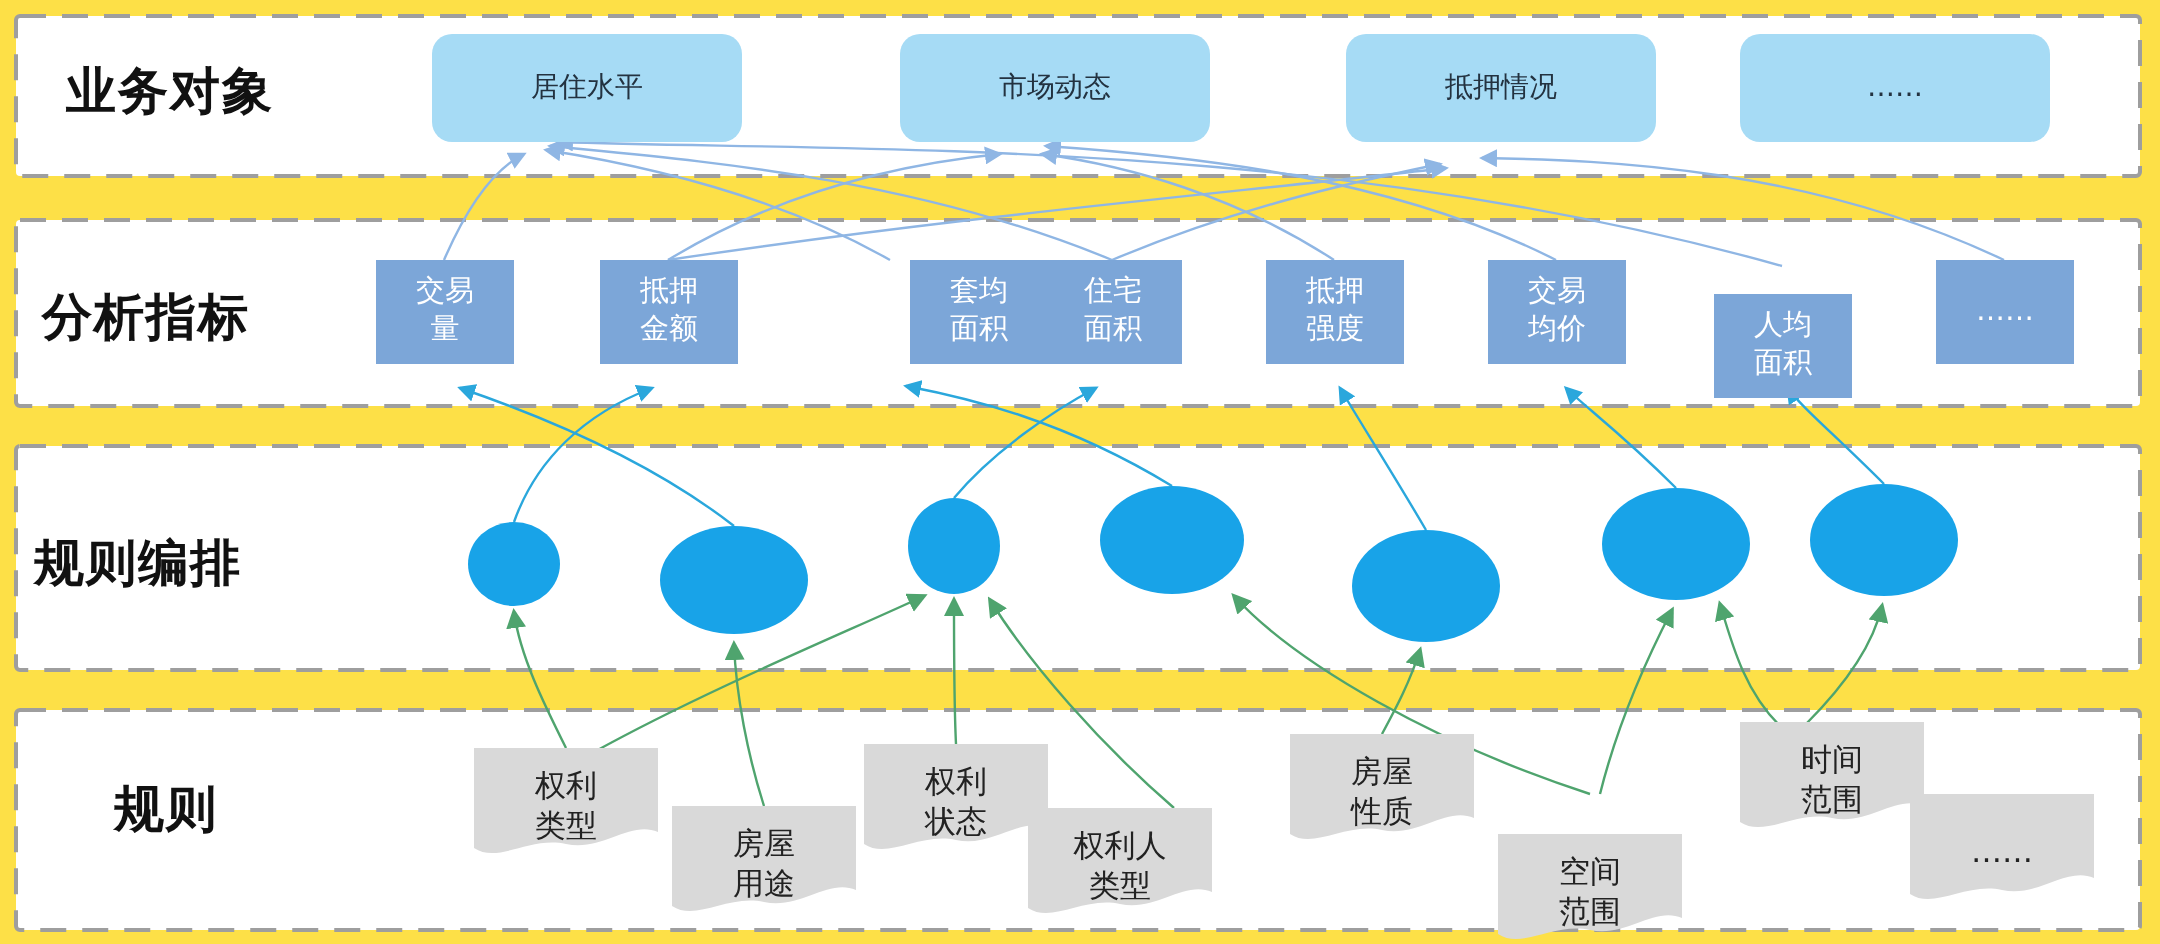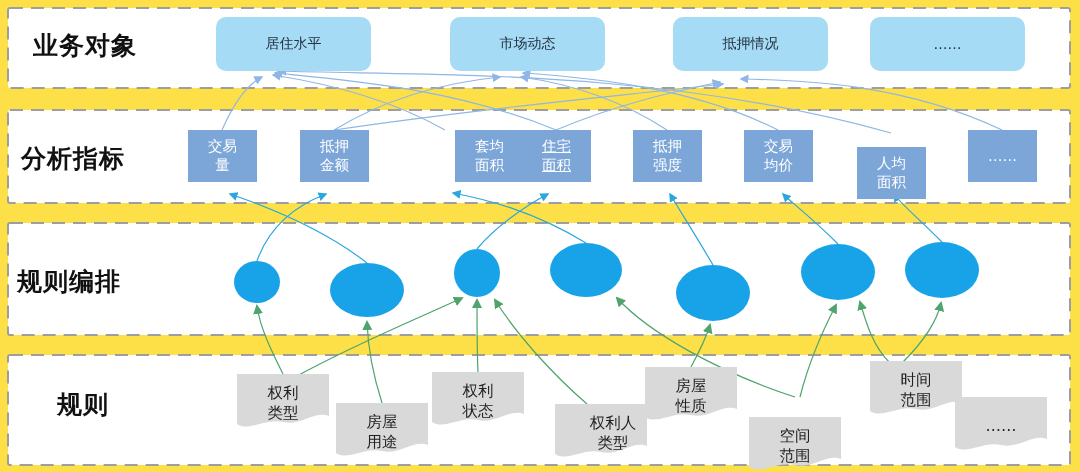--- a/index.html
+++ b/index.html
@@ -112,21 +112,21 @@
   <div class="obj-box" style="left:450px; top:17px;">市场动态</div>
   <div class="obj-box" style="left:673px; top:17px;">抵押情况</div>
   <div class="obj-box" style="left:870px; top:17px;">……</div>
 
   <div class="ind-box" style="left:188px; top:130px;">交易
 量</div>
   <div class="ind-box" style="left:300px; top:130px;">抵押
 金额</div>
   <div class="ind-box" style="left:411px; top:130px;margin-left:44px;">套均
 面积</div>
-  <div class="ind-box" style="left:522px; top:130px;text-decoration:underline;">住宅
+  <div class="ind-box" style="left:522px; top:130px;">住宅
 面积</div>
   <div class="ind-box" style="left:633px; top:130px;">抵押
 强度</div>
   <div class="ind-box" style="left:744px; top:130px;">交易
 均价</div>
   <div class="ind-box" style="left:857px; top:147px;">人均
 面积</div>
   <div class="ind-box" style="left:968px; top:130px;">……</div>
 
   <div class="rule-node" style="left:234px; top:261px; width:46px; height:42px;"></div>
@@ -136,21 +136,21 @@
   <div class="rule-node" style="left:676px; top:265px; width:74px; height:56px;"></div>
   <div class="rule-node" style="left:801px; top:244px; width:74px; height:56px;"></div>
   <div class="rule-node" style="left:905px; top:242px; width:74px; height:56px;"></div>
 
   <div class="rule-doc" style="left:237px; top:374px;">权利
 类型</div>
   <div class="rule-doc" style="left:336px; top:403px;">房屋
 用途</div>
   <div class="rule-doc" style="left:432px; top:372px;">权利
 状态</div>
-  <div class="rule-doc" style="left:555px; top:404px;padding-left:12px;">权利人
+  <div class="rule-doc" style="left:514px; top:404px;">权利人
 类型</div>
   <div class="rule-doc" style="left:645px; top:367px;">房屋
 性质</div>
   <div class="rule-doc" style="left:749px; top:417px;">空间
 范围</div>
   <div class="rule-doc" style="left:870px; top:361px;">时间
 范围</div>
   <div class="rule-doc" style="left:955px; top:397px;">……</div>
 
 </div>

